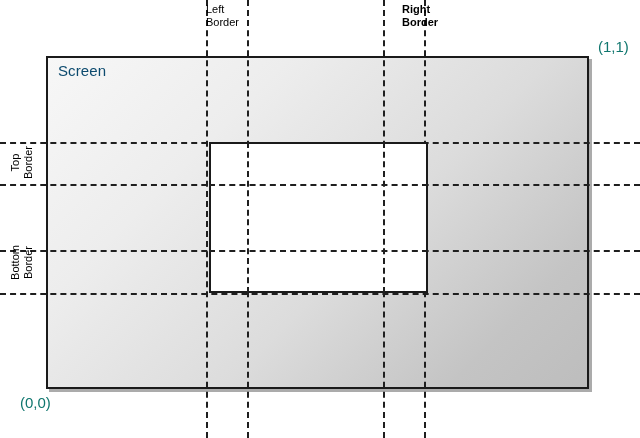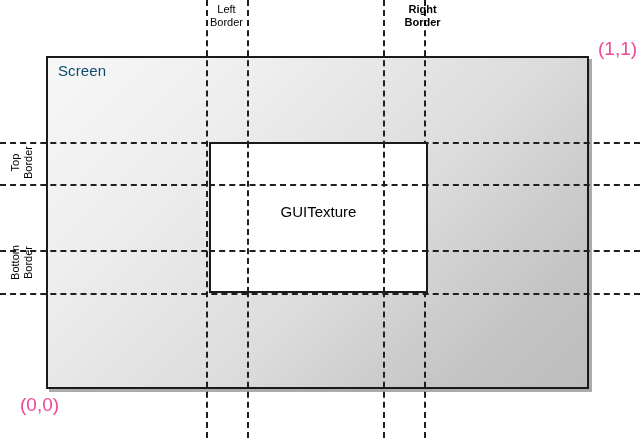--- a/index.html
+++ b/index.html
@@ -73,37 +73,36 @@
     height: 0;
     border-top: 2px dashed #1f1f1f;
   }
 
   
   .edge-label {
     position: absolute;
     font-size: 11px;
     line-height: 12.5px;
     color: #000;
-    text-align: center;
     white-space: pre-line;
   }
   .side-label {
     position: absolute;
     font-size: 11px;
     line-height: 12.5px;
     color: #000;
     text-align: center;
     white-space: pre-line;
     transform-origin: center center;
     transform: rotate(-90deg);
   }
   .coord {
     position: absolute;
-    font-size: 19px;
-    color: #ec4899;
+    font-size: 15px;
+    color: #0f766e;
   }
 </style>
 </head>
 <body>
 
 <div id="stage">
 
   <div id="screen-rect"></div>
   <div id="screen-label">Screen</div>
 
@@ -111,21 +110,20 @@
   <div class="vline" style="left:247px;"></div>
   <div class="vline" style="left:383px;"></div>
   <div class="vline" style="left:424px;"></div>
 
   <div class="hline" style="top:142px;"></div>
   <div class="hline" style="top:184px;"></div>
   <div class="hline" style="top:250px;"></div>
   <div class="hline" style="top:293px;"></div>
 
   <div id="texture-rect"></div>
-  <div id="texture-label">GUITexture</div>
 
   <div class="vline" style="left:247px; top:142px; height:151px;"></div>
   <div class="vline" style="left:383px; top:142px; height:151px;"></div>
   <div class="hline" style="top:184px; left:209px; width:219px;"></div>
   <div class="hline" style="top:250px; left:209px; width:219px;"></div>
 
   <div class="edge-label" style="left:206px; top:3px; width:41px;">Left
 Border</div>
   <div class="edge-label" style="left:402px; top:3px; width:41px;font-weight:bold;">Right
 Border</div>

